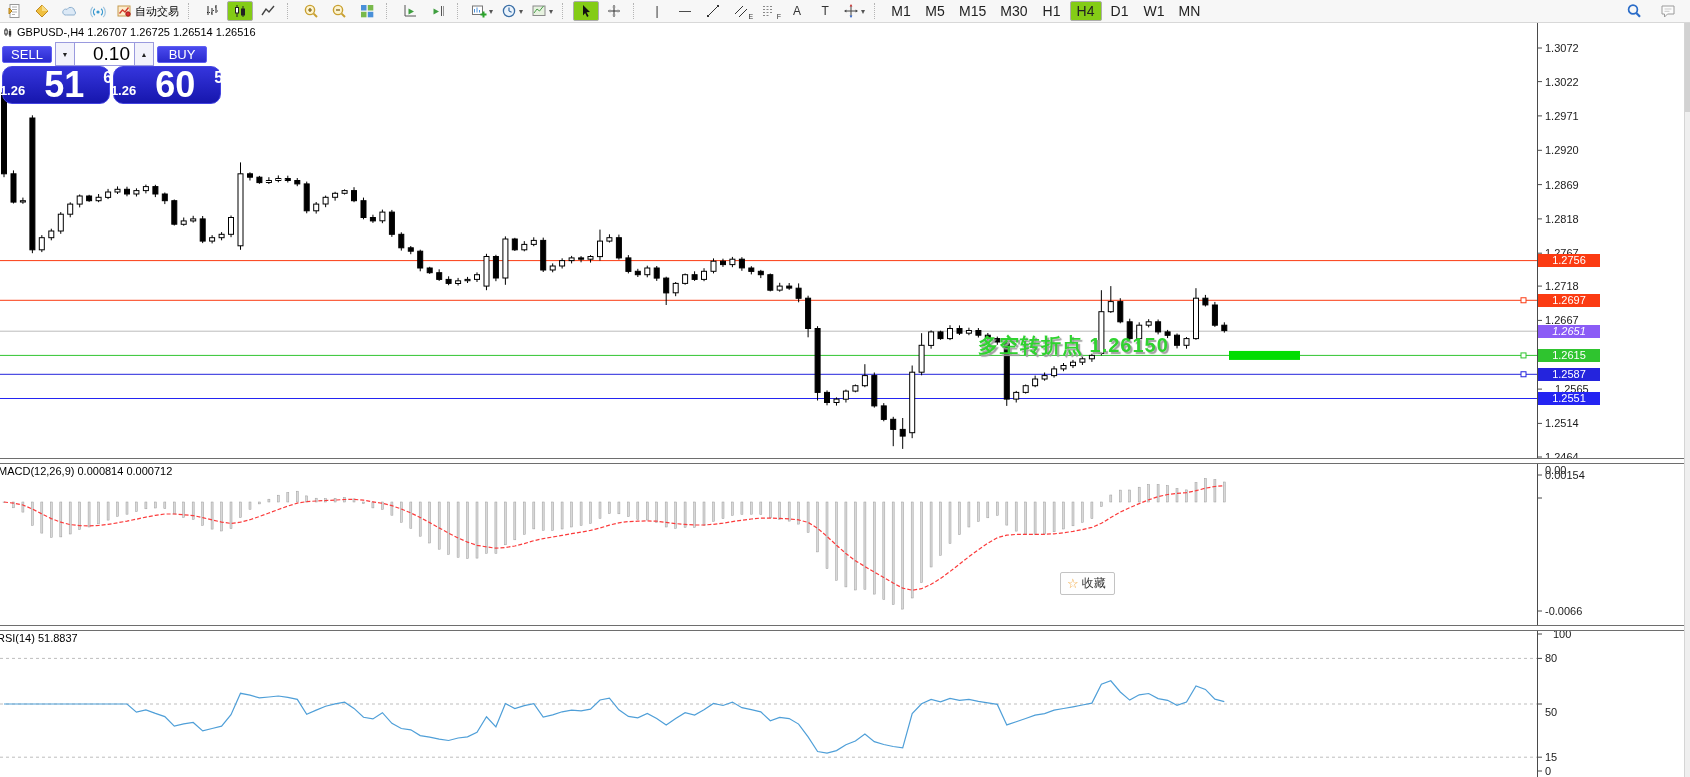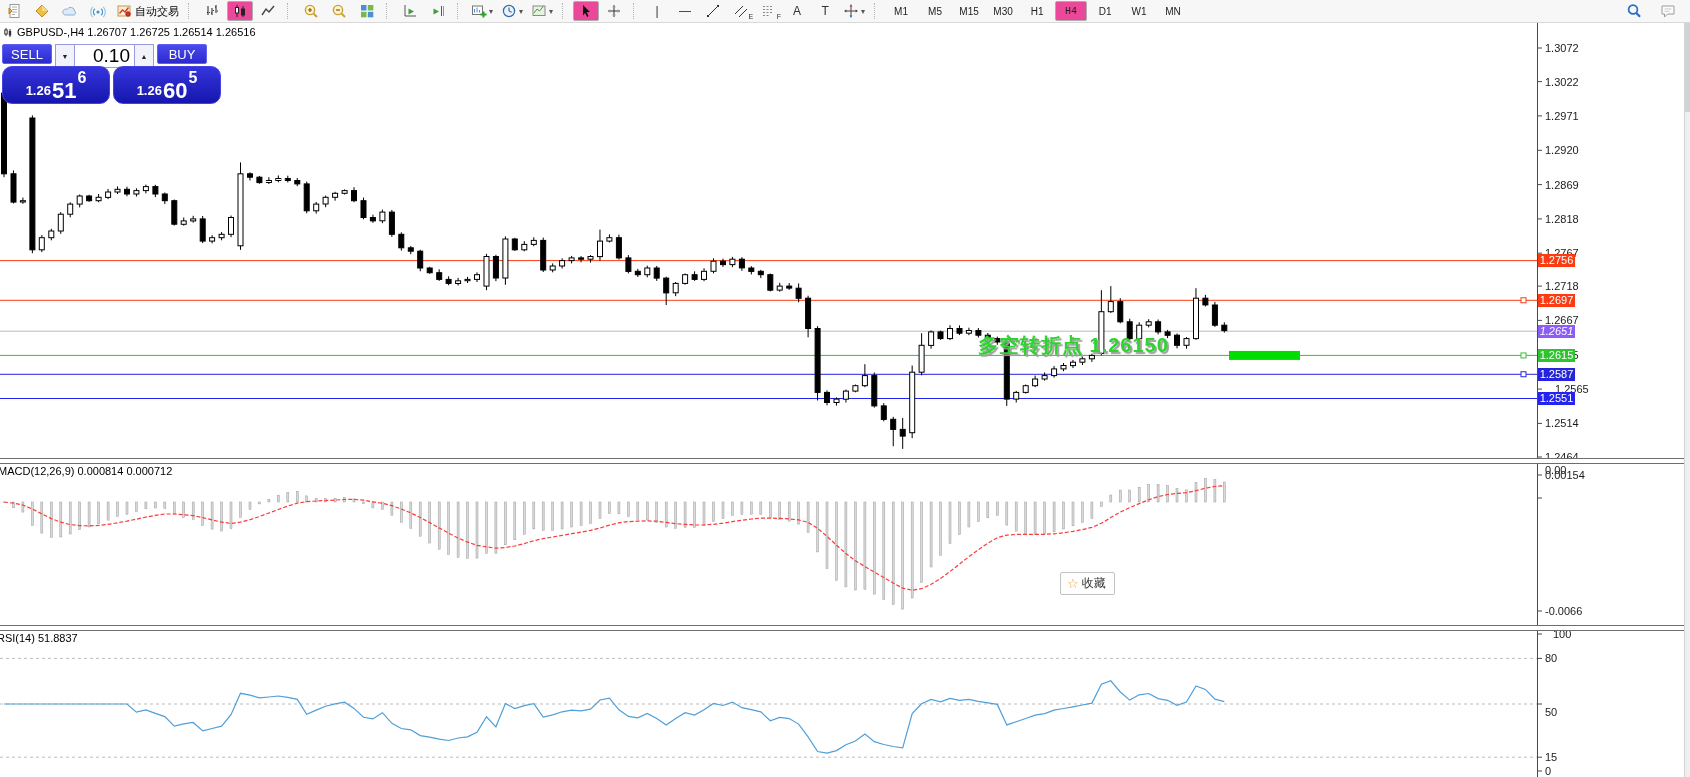--- a/index.html
+++ b/index.html
@@ -5,72 +5,72 @@
   html,body{margin:0;padding:0;background:#fff;}
   body{width:1690px;height:777px;position:relative;overflow:hidden;
        font-family:"Liberation Sans",sans-serif;-webkit-font-smoothing:antialiased;}
 
   
   .toolbar{position:absolute;left:0;top:0;width:1690px;height:22px;background:#f7f7f7;
            border-bottom:1px solid #d8d8d8;display:flex;align-items:center;z-index:40;}
   .tbtn{height:18px;min-width:20px;display:inline-flex;align-items:center;justify-content:center;
         margin:0 1px;border:1px solid transparent;border-radius:2px;font-size:11px;color:#333;
         position:relative;padding:0 2px;cursor:default;}
-  .tbtn.active{background:#ec4899;border-color:#adadad;font-family:Liberation Mono, monospace;}
+  .tbtn.active{background:#84cc16;border-color:#adadad;}
   .tbtn .glyph{font-size:12px;color:#333;line-height:1;}
   .tbtn .caret{font-size:8px;color:#555;margin-left:2px;}
   .tbtn .subletter{font-size:7px;color:#333;position:absolute;right:0;bottom:0;}
   .tbtn .atl{font-size:11px;color:#000;margin-left:3px;white-space:nowrap;}
   .tsep{width:5px;height:16px;border-left:1px dotted #b5b5b5;margin:0 4px 0 5px;}
-  .tf-btn{padding:0 5px;font-size:10px;color:#222;}
+  .tf-btn{padding:0 5px;font-size:14px;color:#222;}
   .top-right-icons{position:absolute;right:8px;top:1px;display:flex;align-items:center;gap:6px;}
 
   
   .chart-header{position:absolute;left:3px;top:25px;height:14px;display:flex;align-items:center;
                 font-size:11px;color:#000;z-index:30;}
   .chart-header .hicon{margin-right:4px;display:inline-flex;}
 
   
   .trade-panel{position:absolute;left:2px;top:44px;width:219px;height:64px;z-index:35;
                font-family:"Liberation Sans",sans-serif;}
-  .tp-row1{display:flex;height:20px;}
+  .tp-row1{display:flex;height:20px;align-items:center;}
   .btn-trade{background:linear-gradient(#4a4aee,#2a2ace);color:#fff;font-size:13px;
              display:flex;align-items:center;justify-content:center;border:1px solid #5f5ff2;
              border-radius:2px;cursor:pointer;}
   .btn-sell{width:48px;}
   .btn-buy{width:48px;margin-left:3px;}
   .vol-group{display:flex;margin-left:3px;margin-right:0;height:24px;}
   .spin-btn{width:18px;background:#f2f2fb;border:1px solid #9a9ade;display:flex;align-items:center;
             justify-content:center;font-size:7px;color:#222;cursor:pointer;}
   .vol-box{width:55px;background:#fff;border-top:1px solid #9a9ade;border-bottom:1px solid #9a9ade;
            font-size:19px;color:#000;display:flex;align-items:center;justify-content:flex-end;
            padding-right:4px;}
   .tp-row2{display:flex;margin-top:2px;height:38px;}
   .price-box{background:linear-gradient(#3535dd,#1616ad);border:1px solid #4343e0;border-radius:10px;
              color:#fff;display:flex;align-items:flex-end;justify-content:center;cursor:pointer;
              width:106px;padding-bottom:1px;}
   .price-box + .price-box{margin-left:3px;}
   .pp-prefix{font-size:13px;font-weight:bold;margin-bottom:4px;}
-  .pp-big{font-size:22px;font-weight:bold;line-height:0.95;margin:0 1px;}
+  .pp-big{font-size:36px;font-weight:bold;line-height:0.95;margin:0 19px;}
   .pp-sup{font-size:16px;font-weight:bold;align-self:flex-start;margin-top:2px;}
 
   
   .axis-line{position:absolute;left:1537px;top:22px;width:1px;height:755px;background:#4a4a4a;z-index:5;}
   .splitter{position:absolute;left:0;width:1690px;height:4px;background:#fff;
             border-top:1px solid #6e6e6e;border-bottom:1px solid #6e6e6e;z-index:20;cursor:row-resize;}
   #split1{top:458px;}
   #split2{top:625px;}
   .right-scroll{position:absolute;left:1684px;top:22px;width:6px;height:755px;background:#efefef;
                 border-left:1px solid #d5d5d5;z-index:25;}
   .right-scroll .thumb{position:absolute;left:0;top:0;width:6px;height:90px;background:#d2d2d2;}
 
   svg#chart-svg{position:absolute;left:0;top:0;z-index:2;pointer-events:none;}
 
   .axis-label{position:absolute;left:1545px;font-size:11px;color:#1a1a1a;z-index:6;white-space:nowrap;}
-  .price-tag{position:absolute;left:1538px;width:37px;height:13px;line-height:13px;text-align:center;
+  .price-tag{position:absolute;left:1538px;width:62px;height:13px;line-height:13px;text-align:center;
              color:#fff;font-size:11px;z-index:8;}
 
   .pane-label{position:absolute;font-size:11px;color:#000;z-index:10;white-space:nowrap;}
   .annotation{position:absolute;left:978px;top:332px;font-size:20px;font-weight:bold;color:#2fd32f;
               text-shadow:2px 2px 1px #9f9f9f;z-index:9;letter-spacing:1px;white-space:nowrap;}
   .fav-btn{position:absolute;left:1060px;top:572px;border:1px solid #c3c3c3;background:#fefefe;
            border-radius:2px;padding:2px 8px 2px 6px;font-size:12px;color:#333;z-index:12;
            display:flex;align-items:center;gap:3px;cursor:pointer;}
   .fav-btn .star{color:#f2a73d;font-size:13px;}
 </style>

